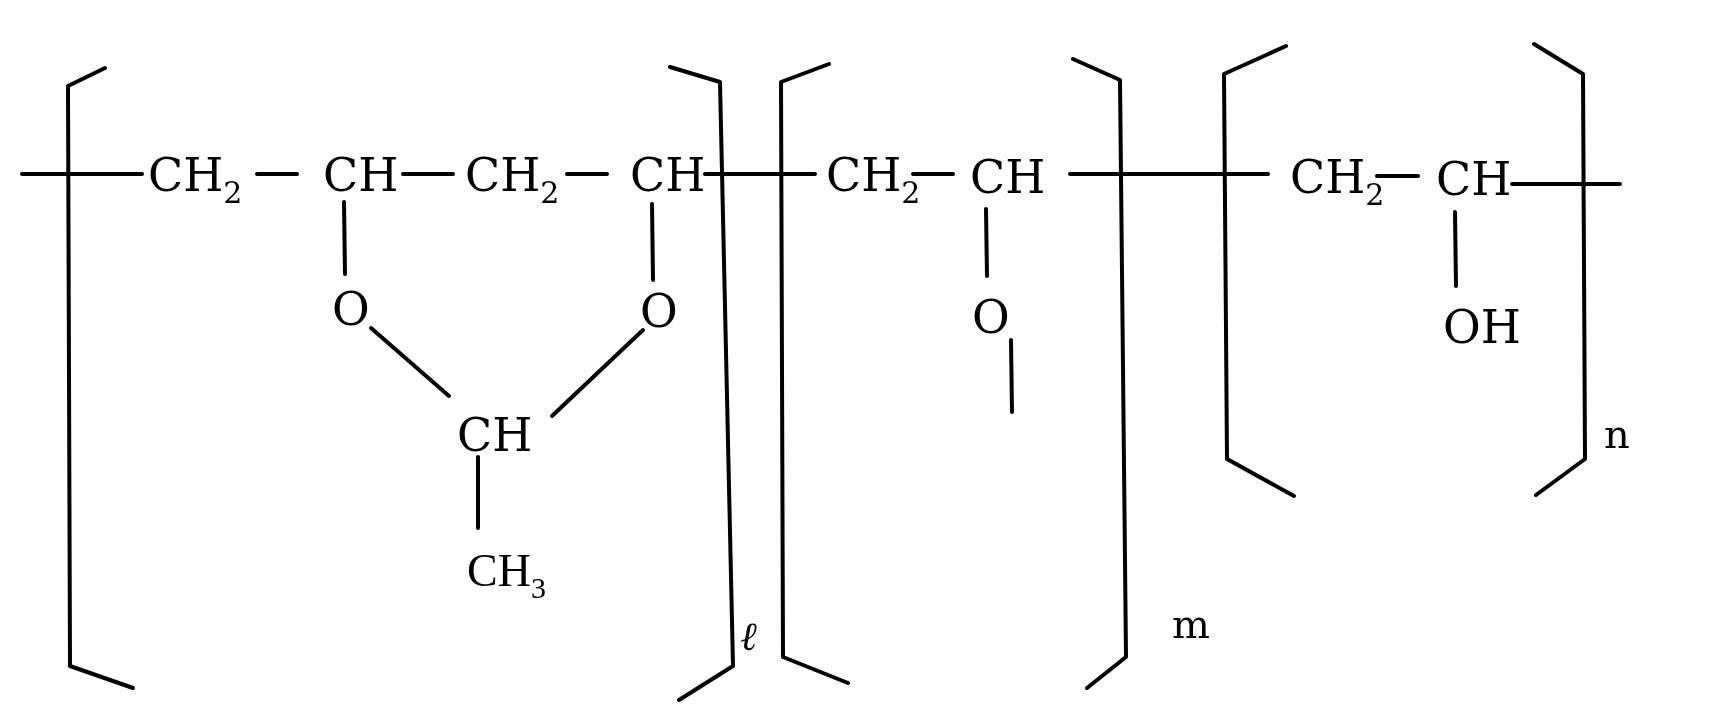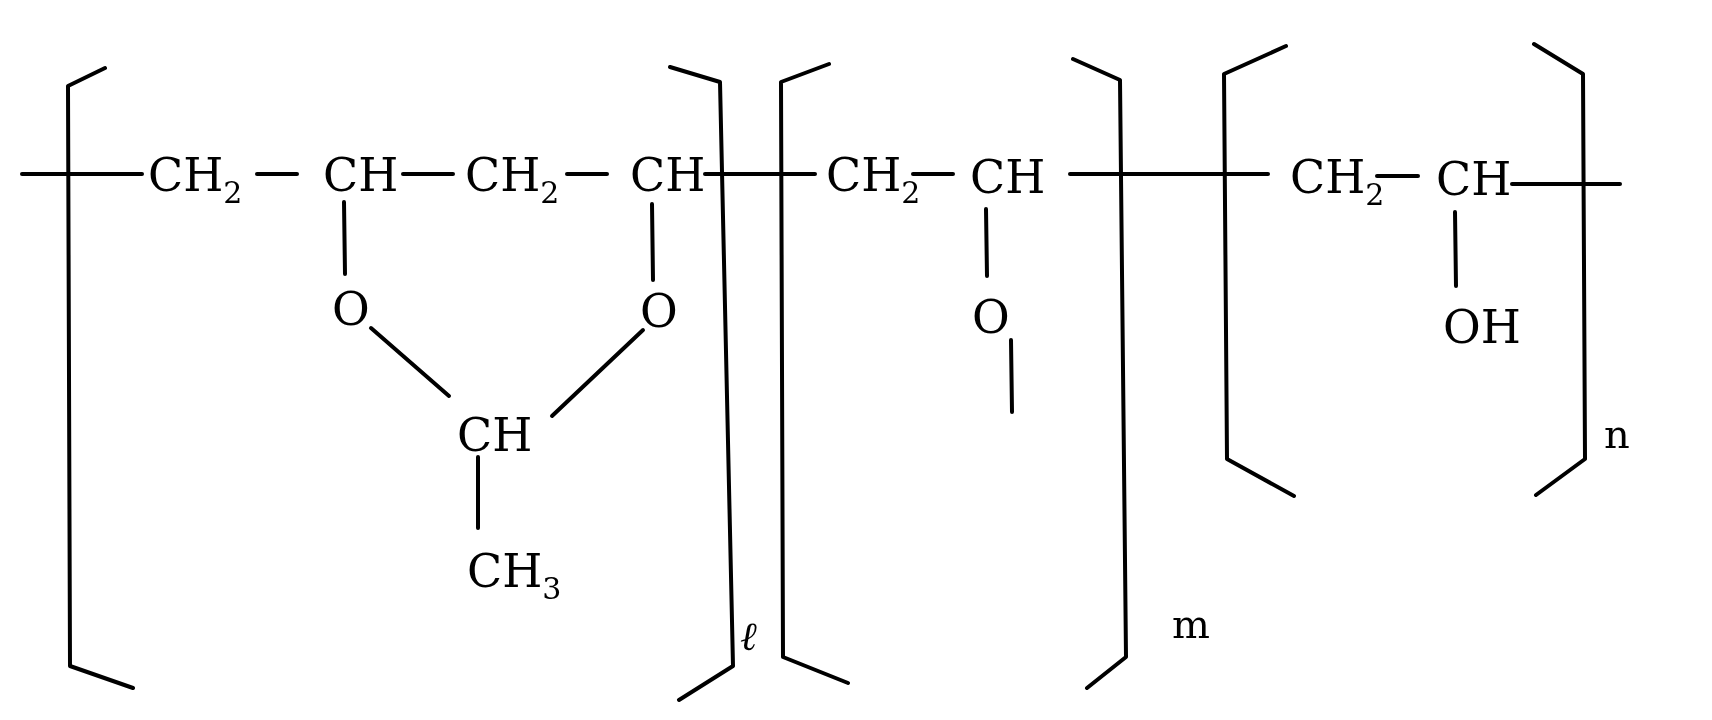--- a/index.html
+++ b/index.html
@@ -62,21 +62,21 @@
   </svg>
 
   
   <span class="lbl" style="left:148px;top:148px;"><span>CH</span><sub>2</sub></span>
   <span class="lbl" style="left:323px;top:148px;">CH</span>
   <span class="lbl" style="left:465px;top:148px;"><span>CH</span><sub>2</sub></span>
   <span class="lbl" style="left:630px;top:148px;">CH</span>
   <span class="lbl" style="left:332px;top:282px;">O</span>
   <span class="lbl" style="left:640px;top:284px;">O</span>
   <span class="lbl" style="left:457px;top:408px;">CH</span>
-  <span class="lbl" style="left:467px;top:544px;"><span>CH</span><sub>3</sub></span>
+  <span class="lbl" style="left:467px;top:544px;font-family:Liberation Serif, serif;"><span>CH</span><sub>3</sub></span>
   <span class="idx italic" style="left:740px;top:612px;">ℓ</span>
 
   
   <span class="lbl" style="left:826px;top:148px;"><span>CH</span><sub>2</sub></span>
   <span class="lbl" style="left:970px;top:150px;">CH</span>
   <span class="lbl" style="left:972px;top:290px;">O</span>
   <span class="idx" style="left:1172px;top:600px;">m</span>
 
   
   <span class="lbl" style="left:1290px;top:150px;"><span>CH</span><sub>2</sub></span>

